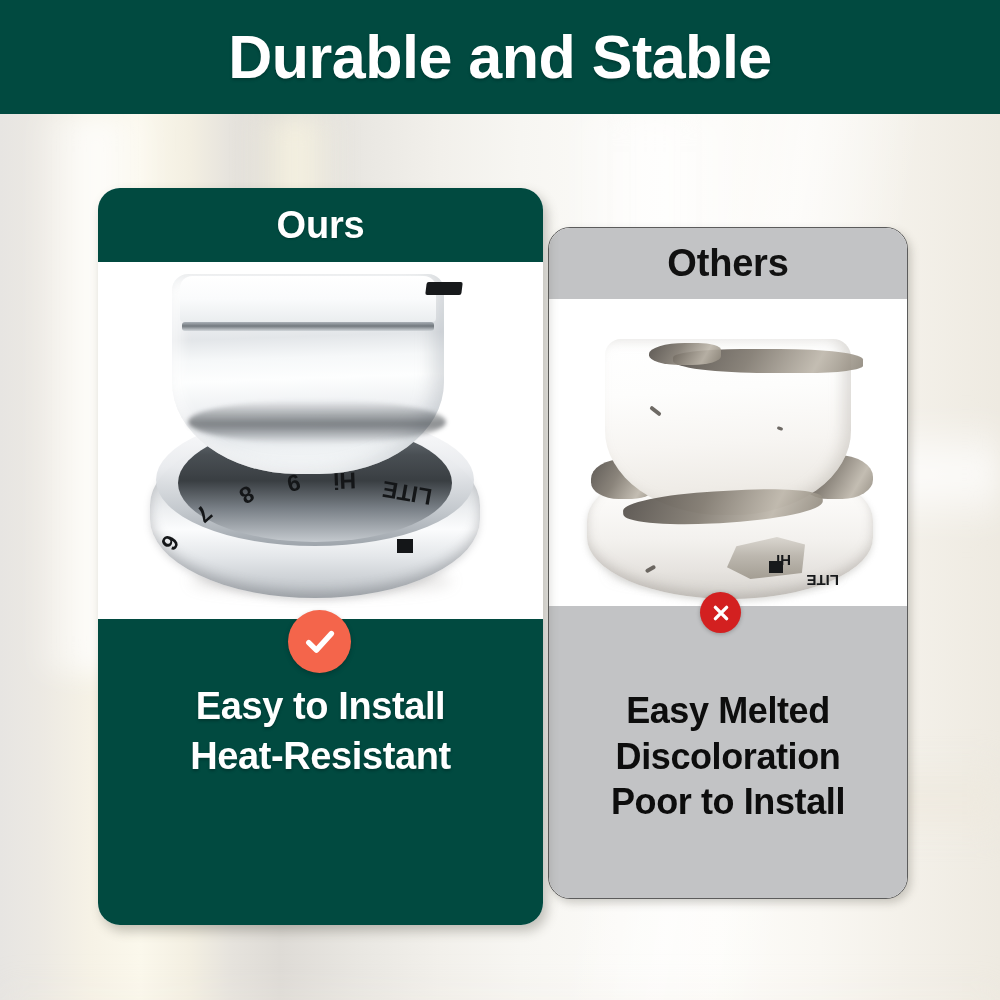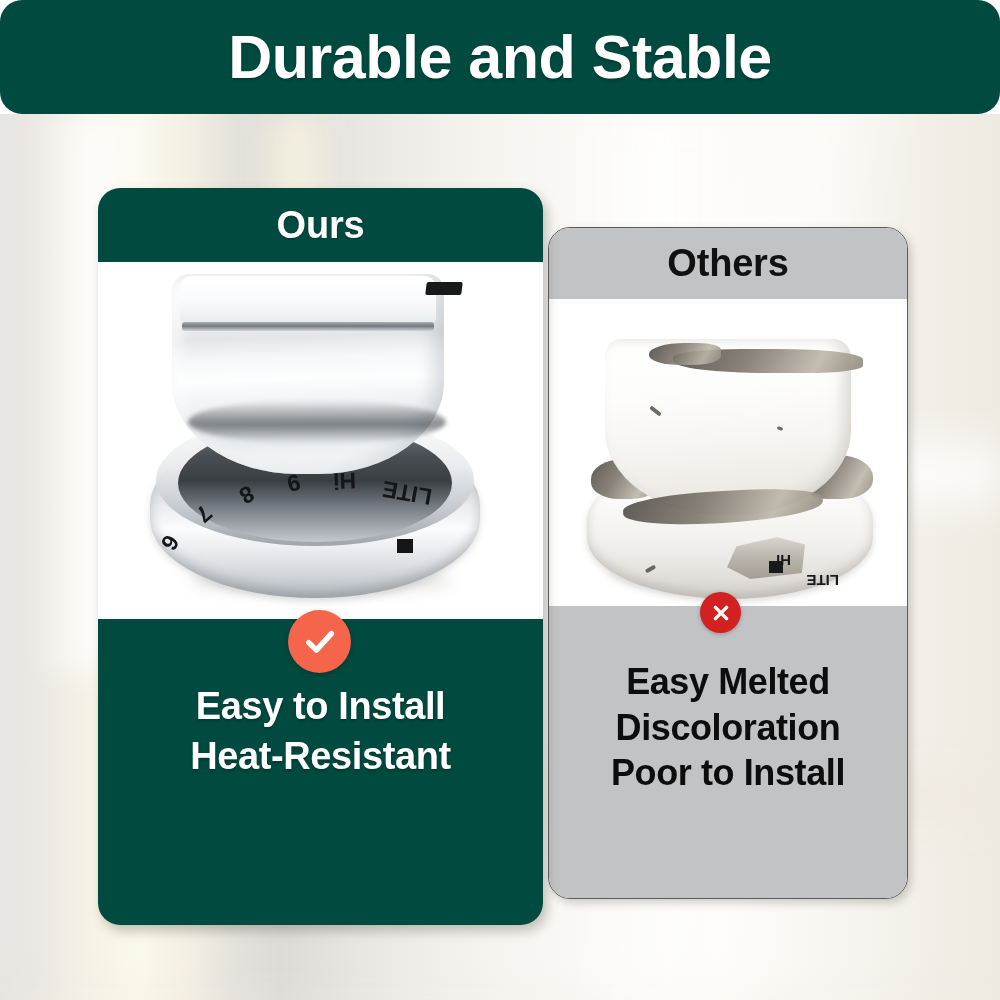--- a/index.html
+++ b/index.html
@@ -42,21 +42,21 @@
   .bg-band.v2{ left:250px; top:0; width:90px;  height:400px; background:linear-gradient(90deg,rgba(247,242,224,.0),rgba(250,246,226,.9),rgba(247,242,224,.0)); }
   .bg-band.v3{ left:560px; top:0; width:190px; height:620px; background:linear-gradient(90deg,rgba(255,255,255,.0),rgba(255,255,255,.75),rgba(255,255,255,.0)); }
   .bg-band.h1{ left:600px; top:300px; width:400px; height:120px; background:linear-gradient(180deg,rgba(255,255,255,.0),rgba(255,255,255,.8),rgba(255,255,255,.0)); }
   .bg-band.h2{ left:560px; top:640px; width:440px; height:90px;  background:linear-gradient(180deg,rgba(240,236,227,.0),rgba(238,233,222,.85),rgba(240,236,227,.0)); }
   .bg-band.h3{ left:0px;  top:860px; width:1000px;height:140px; background:linear-gradient(180deg,rgba(243,239,230,.0),rgba(240,235,224,.75)); }
 
   
   .banner{
     position:absolute; left:0; top:0; width:1000px; height:114px;
     background:#014a40;
-    display:flex; align-items:center; justify-content:center;border-radius:22px;
+    display:flex; align-items:center; justify-content:center;
   }
   .banner-title{
     color:#ffffff;
     font-size:61px;
     font-weight:bold;
     letter-spacing:-0.5px;
     line-height:1;
     text-shadow:0 2px 3px rgba(0,0,0,.22);
     white-space:nowrap;
   }
@@ -79,21 +79,21 @@
   }
   .card-others .card-head-label{
     color:#111111; font-size:38px; font-weight:bold; letter-spacing:-.2px;
   }
   .card-others .card-photo{
     height:307px; background:#ffffff; position:relative;
   }
   .card-others .card-foot{
     position:absolute; left:0; right:0; top:378px; bottom:0;
     background:#c2c3c5;
-    padding-top:53px;
+    padding-top:82px;
     text-align:center;
   }
   .card-others .foot-line{
     color:#0d0d0d; font-size:36px; font-weight:bold; line-height:1.27; letter-spacing:-.4px;
   }
 
   
   .card-ours{
     left:98px; top:188px; width:445px; height:737px;
     background:#ffffff;

